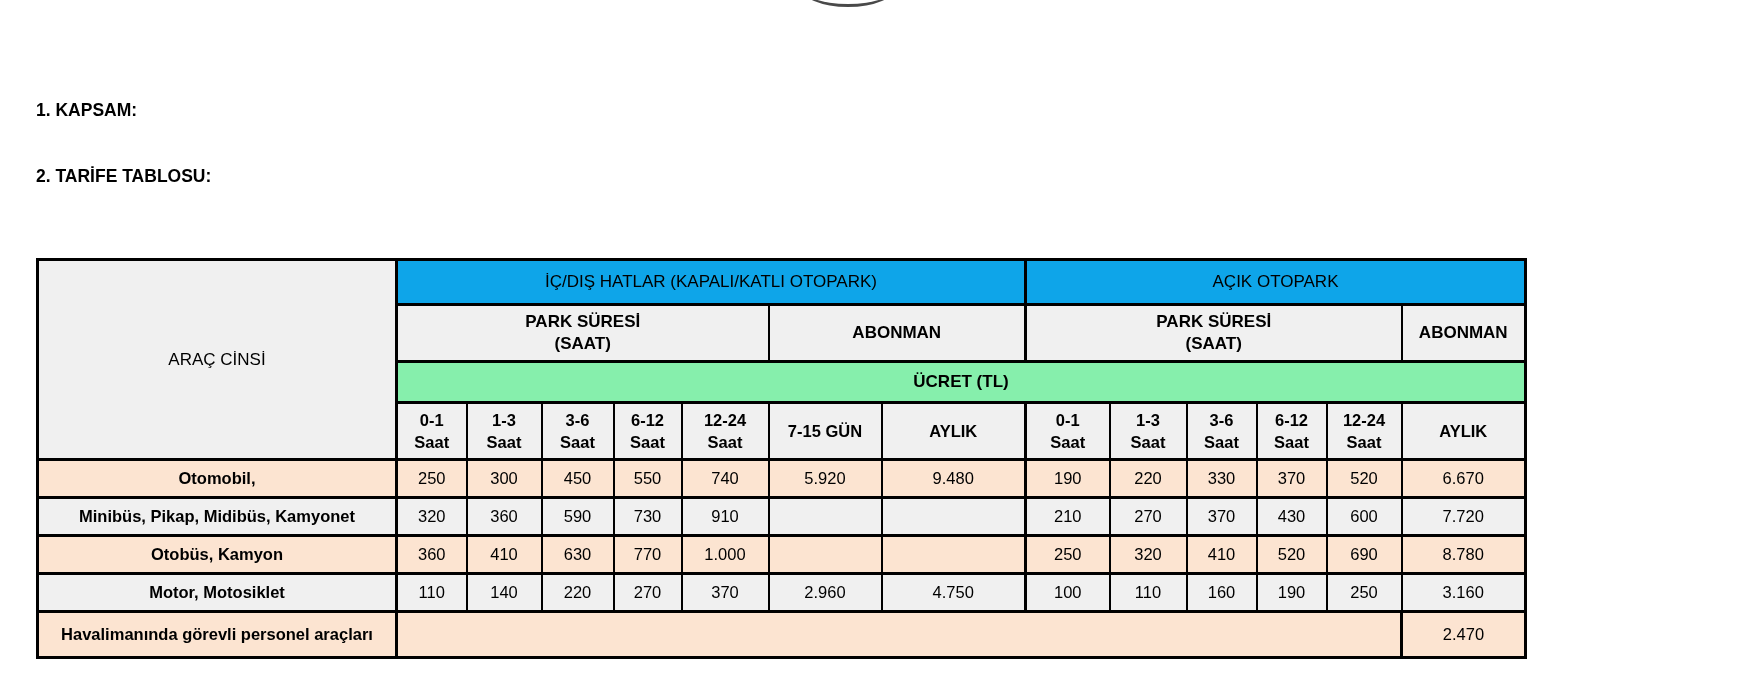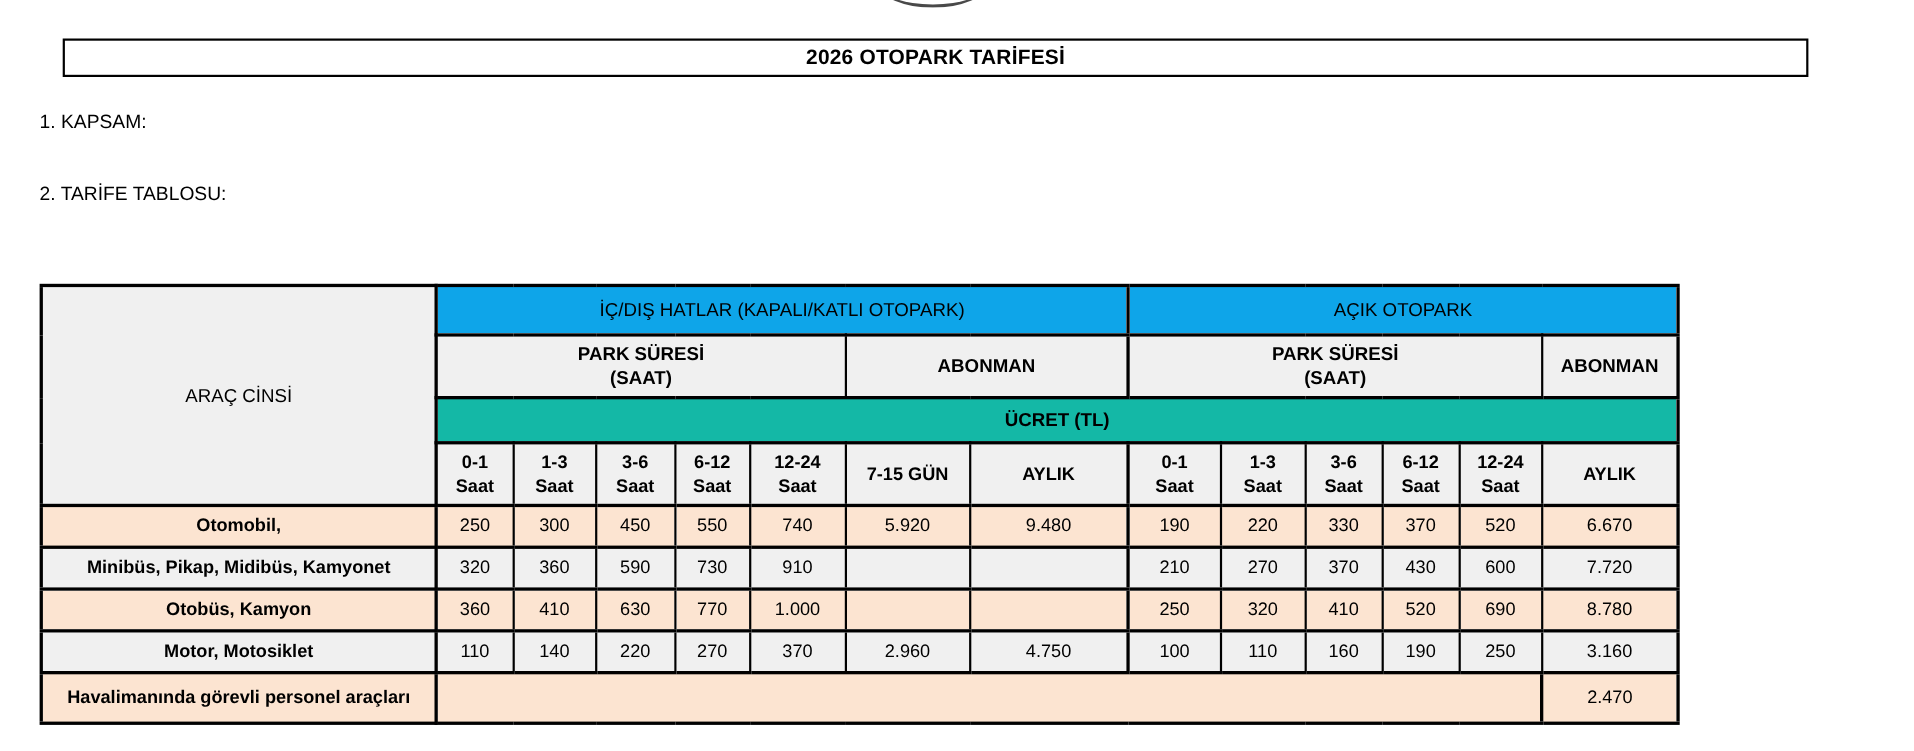--- a/index.html
+++ b/index.html
@@ -38,21 +38,21 @@
     justify-content: center;
     font-weight: bold;
     font-size: 19px;
     letter-spacing: .2px;
   }
 
   .heading {
     position: absolute;
     left: 36px;
     font-size: 17.5px;
-    font-weight: normal;
+    font-weight: bold;
     white-space: nowrap;
     text-align: right;
   }
   #kapsam-heading { top: 100px; }
   #tarife-heading  { top: 166px; }
   #table-caption   { top: 202px; }
 
   .body-par {
     position: absolute;
     left: 36px;
@@ -87,21 +87,21 @@
   .thickL { border-left-width: 3px !important; }
 
   .corner {
     background: var(--header_bg);
     font-weight: normal;
     font-size: 17px;
     border-right-width: 3px !important;
   }
   .group   { background: #0ea5e9; font-weight: normal; font-size: 17px; height: 42px; }
   .sub     { background: var(--header_bg); font-weight: bold; font-size: 17px; height: 54px; white-space: pre-line; line-height: 1.3; }
-  .ucret   { background: #14b8a6; font-weight: bold; font-size: 17px; height: 38px; }
+  .ucret   { background: #86efac; font-weight: bold; font-size: 17px; height: 38px; }
   .colh    { background: var(--header_bg); font-weight: bold; font-size: 16.5px; height: 54px; white-space: pre-line; line-height: 1.35; }
 
   tbody tr { height: 38px; }
   tbody tr:last-child { height: 46px; }
   .rowlabel {
     font-weight: bold;
     font-size: 16.5px;
     text-align: left;
     padding-left: 7px;
     border-right-width: 3px !important;
@@ -111,23 +111,20 @@
   .peach { background: var(--row_peach); }
   .gray  { background: var(--row_gray); }
 </style>
 </head>
 <body>
 
 <div class="page">
 
   <div class="top-artifact"></div>
 
-  <div class="title-box">
-    <span>2026 OTOPARK TARİFESİ</span>
-  </div>
 
   <div class="heading" id="kapsam-heading">1. KAPSAM:</div>
 
 
   <div class="heading" id="tarife-heading">2. TARİFE TABLOSU:</div>
 
 
   <table class="tariff">
     <colgroup>
       <col style="width:359px">

